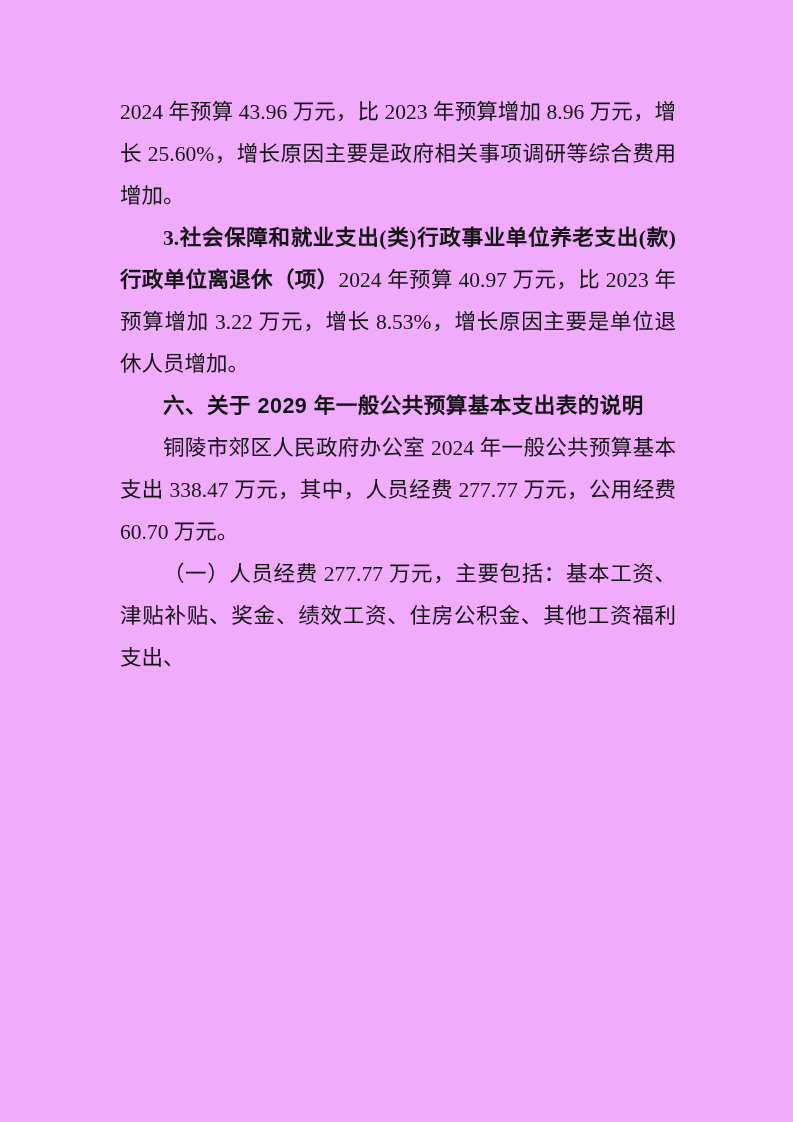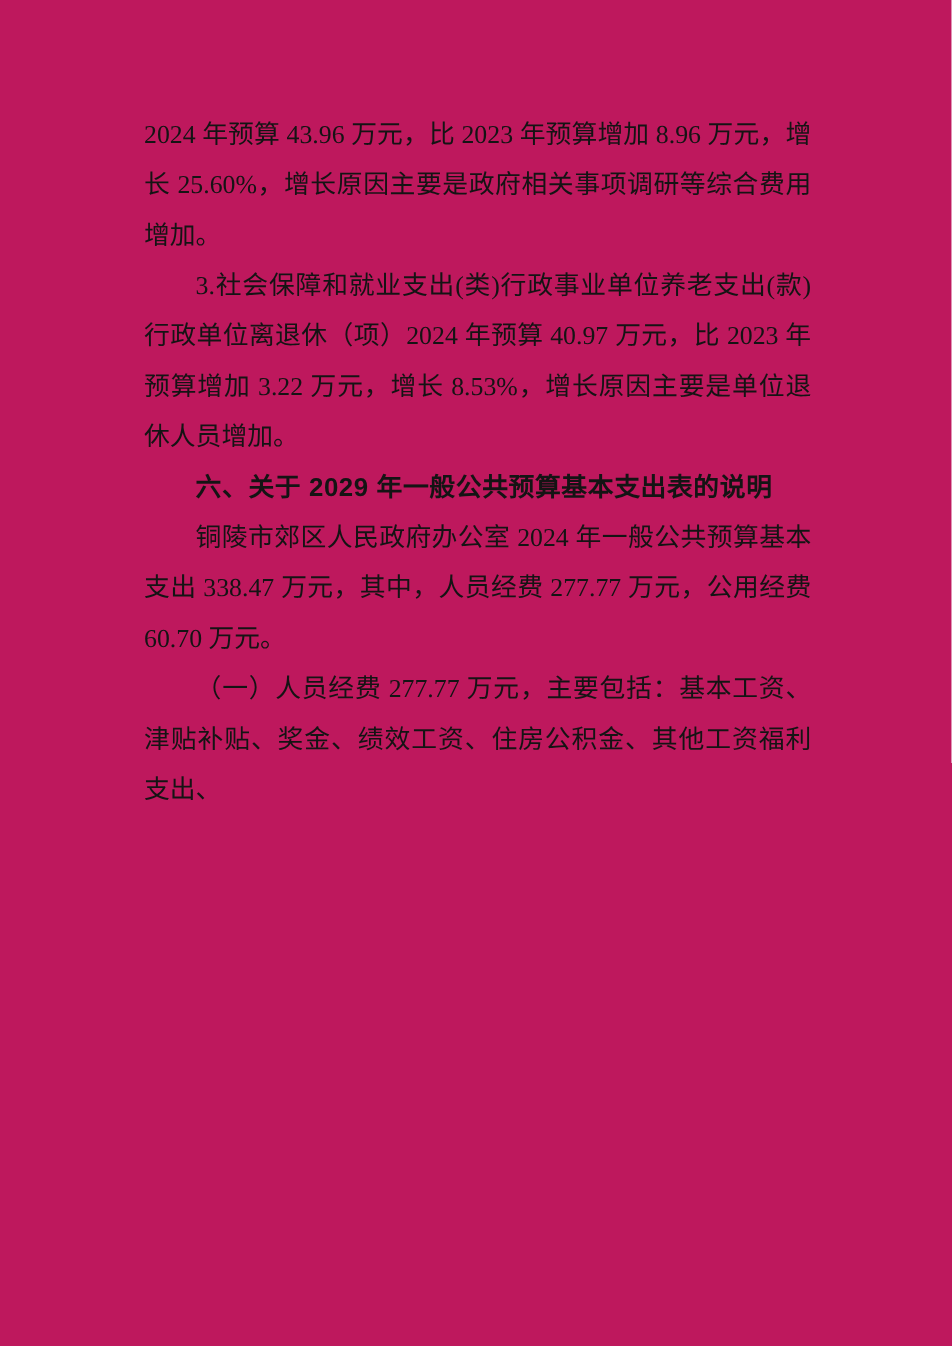--- a/index.html
+++ b/index.html
@@ -4,21 +4,21 @@
 <style>
   html, body {
     margin: 0;
     padding: 0;
     background: #ffffff;
   }
   .page {
     position: relative;
     width: 793px;
     height: 1122px;
-    background: #be185d;
+    background: #f0abfc;
     overflow: hidden;
     font-family: "Liberation Serif", "DejaVu Serif", serif;
   }
   .content {
     position: absolute;
     left: 120px;
     top: 91px;
     width: 556px;
     color: #141414;
     font-size: 21.5px;
@@ -28,21 +28,21 @@
   }
   .para {
     margin: 0;
     padding: 0;
     text-indent: 43px;
   }
   .para.no-indent {
     text-indent: 0;
   }
   .item-title {
-    font-weight: 400;
+    font-weight: 700;
     font-family: "Liberation Serif", "DejaVu Serif", serif;
   }
   .heading-hei {
     font-weight: 700;
     font-family: "Liberation Sans", "DejaVu Sans", sans-serif;
     letter-spacing: 0.5px;
   }
 </style>
 </head>
 <body>

